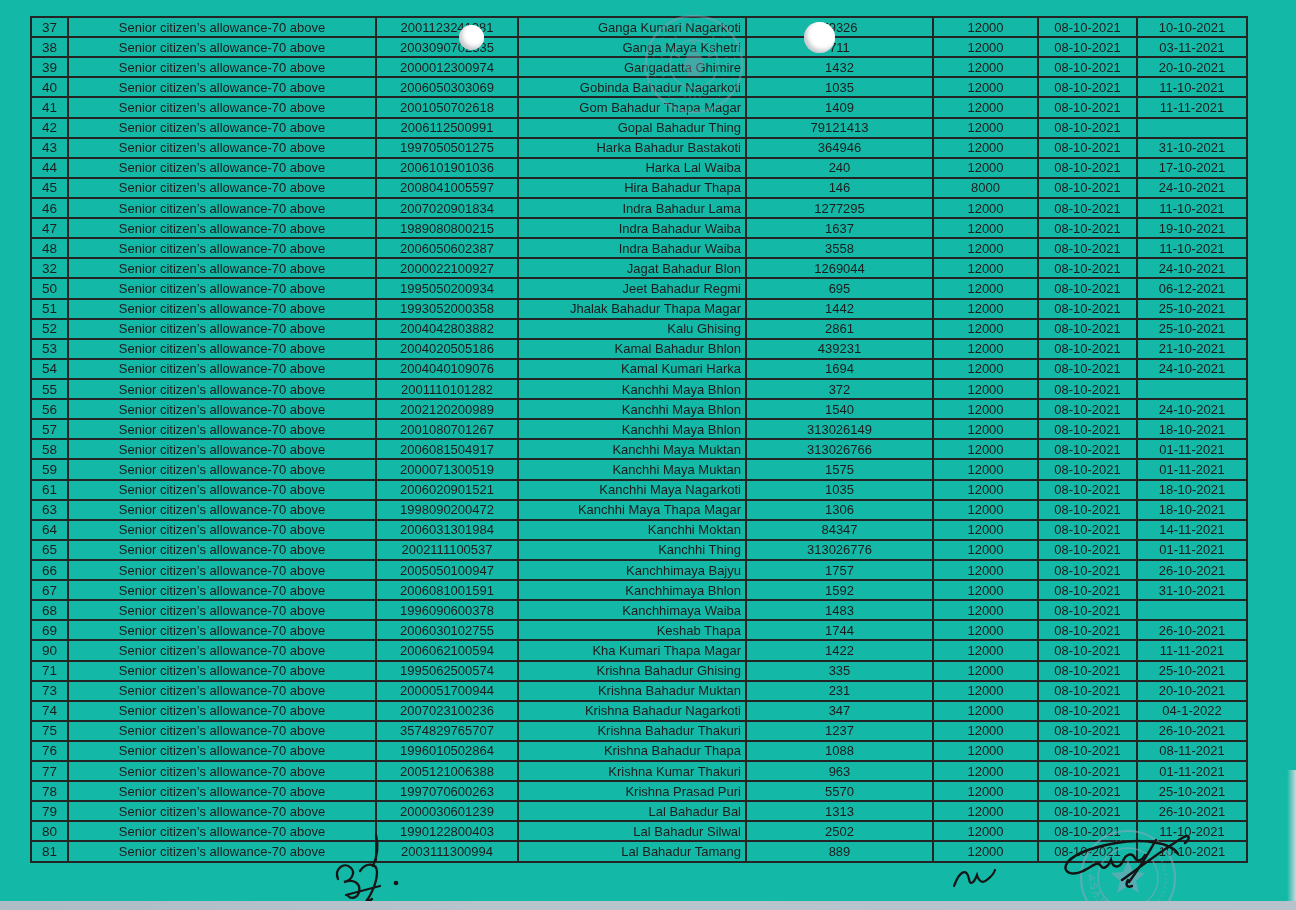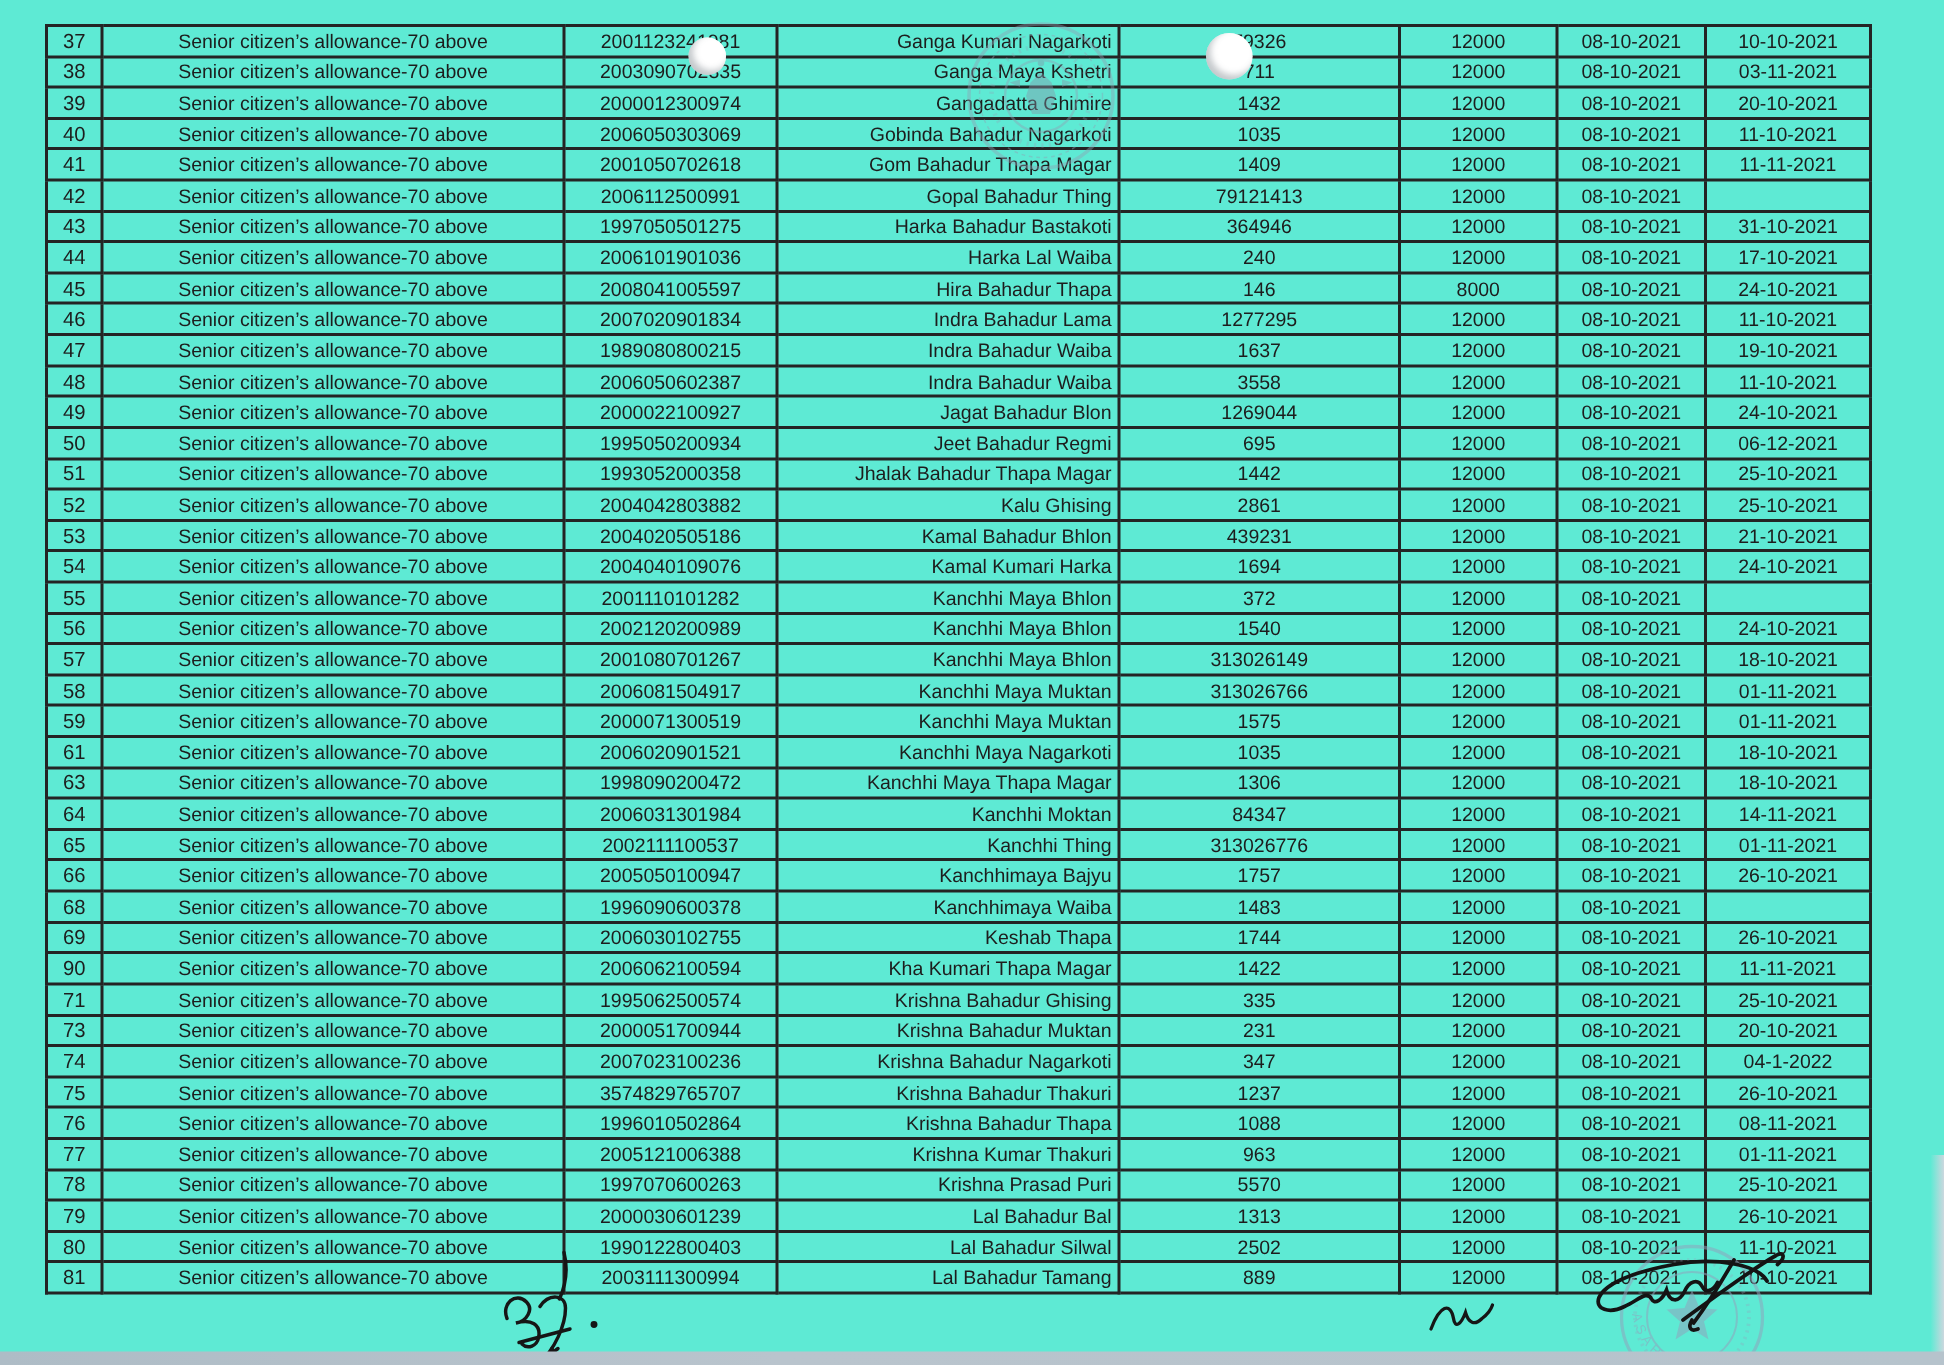--- a/index.html
+++ b/index.html
@@ -2,21 +2,21 @@
 <html><head>
 <meta charset="utf-8">
 <style>
   html,body{margin:0;padding:0;}
   body{
     width:1296px;height:910px;position:relative;overflow:hidden;
     background:#ffffff;
     font-family:"Liberation Sans","DejaVu Sans",sans-serif;
   }
   .page{
-    position:absolute;inset:0;background:#5eead4;padding-left:48px;
+    position:absolute;inset:0;background:#14b8a6;padding-left:48px;
   }
   
   .scan-band-bottom{
     position:absolute;left:0;bottom:0;width:1296px;height:9px;
     background:linear-gradient(to right,#aebcc6,#b9c4cd 40%,#b6c3cc);
   }
   .scan-band-right{
     position:absolute;right:0;top:770px;width:9px;height:132px;
     background:linear-gradient(to left,#ccd7de,rgba(204,215,222,0));
   }
@@ -177,21 +177,21 @@
           <td class="c0">48</td>
           <td class="c1">Senior citizen’s allowance-70 above</td>
           <td class="c2">2006050602387</td>
           <td class="c3">Indra Bahadur Waiba</td>
           <td class="c4">3558</td>
           <td class="c5">12000</td>
           <td class="c6">08-10-2021</td>
           <td class="c7">11-10-2021</td>
         </tr>
         <tr>
-          <td class="c0">49</td>
+          <td class="c0">32</td>
           <td class="c1">Senior citizen’s allowance-70 above</td>
           <td class="c2">2000022100927</td>
           <td class="c3">Jagat Bahadur Blon</td>
           <td class="c4">1269044</td>
           <td class="c5">12000</td>
           <td class="c6">08-10-2021</td>
           <td class="c7">24-10-2021</td>
         </tr>
         <tr>
           <td class="c0">50</td>
@@ -335,20 +335,30 @@
         </tr>
         <tr>
           <td class="c0">66</td>
           <td class="c1">Senior citizen’s allowance-70 above</td>
           <td class="c2">2005050100947</td>
           <td class="c3">Kanchhimaya Bajyu</td>
           <td class="c4">1757</td>
           <td class="c5">12000</td>
           <td class="c6">08-10-2021</td>
           <td class="c7">26-10-2021</td>
+        </tr>
+        <tr>
+          <td class="c0">67</td>
+          <td class="c1">Senior citizen’s allowance-70 above</td>
+          <td class="c2">2006081001591</td>
+          <td class="c3">Kanchhimaya Bhlon</td>
+          <td class="c4">1592</td>
+          <td class="c5">12000</td>
+          <td class="c6">08-10-2021</td>
+          <td class="c7">31-10-2021</td>
         </tr>
         <tr>
           <td class="c0">68</td>
           <td class="c1">Senior citizen’s allowance-70 above</td>
           <td class="c2">1996090600378</td>
           <td class="c3">Kanchhimaya Waiba</td>
           <td class="c4">1483</td>
           <td class="c5">12000</td>
           <td class="c6">08-10-2021</td>
           <td class="c7"></td>

